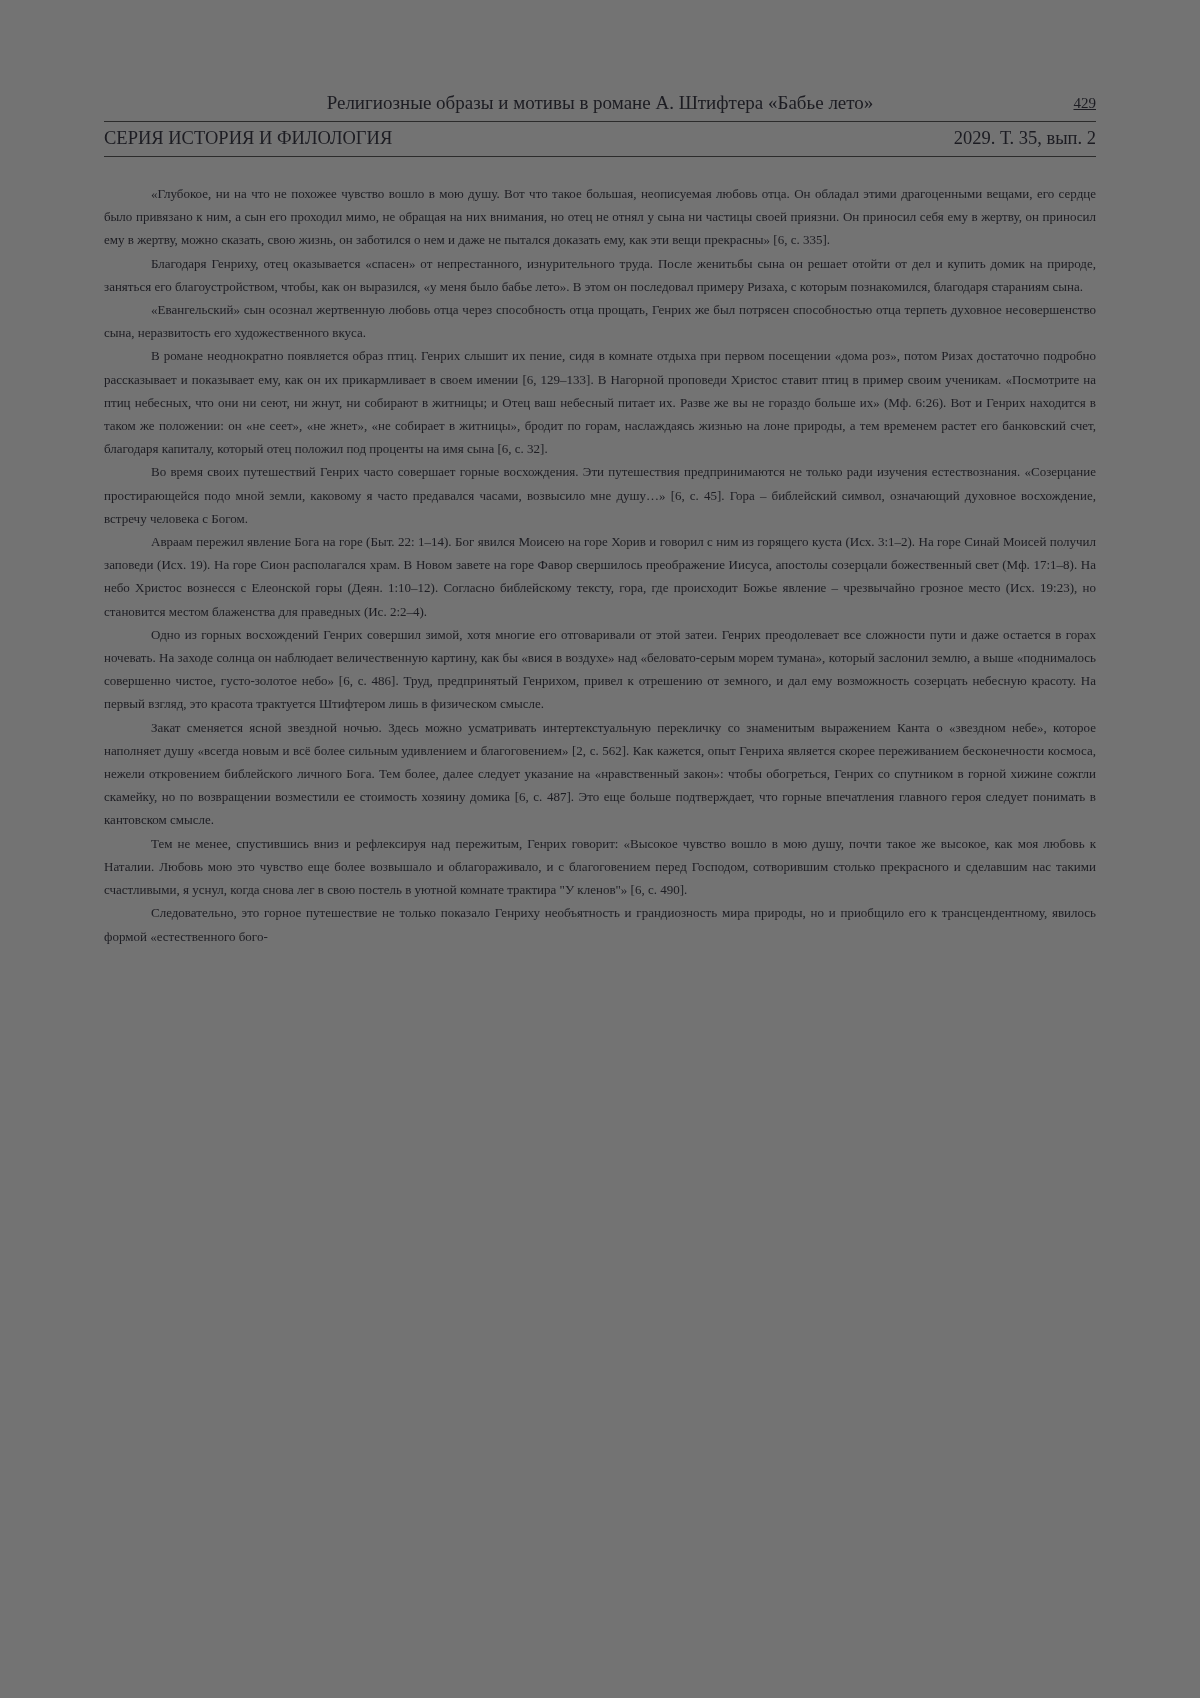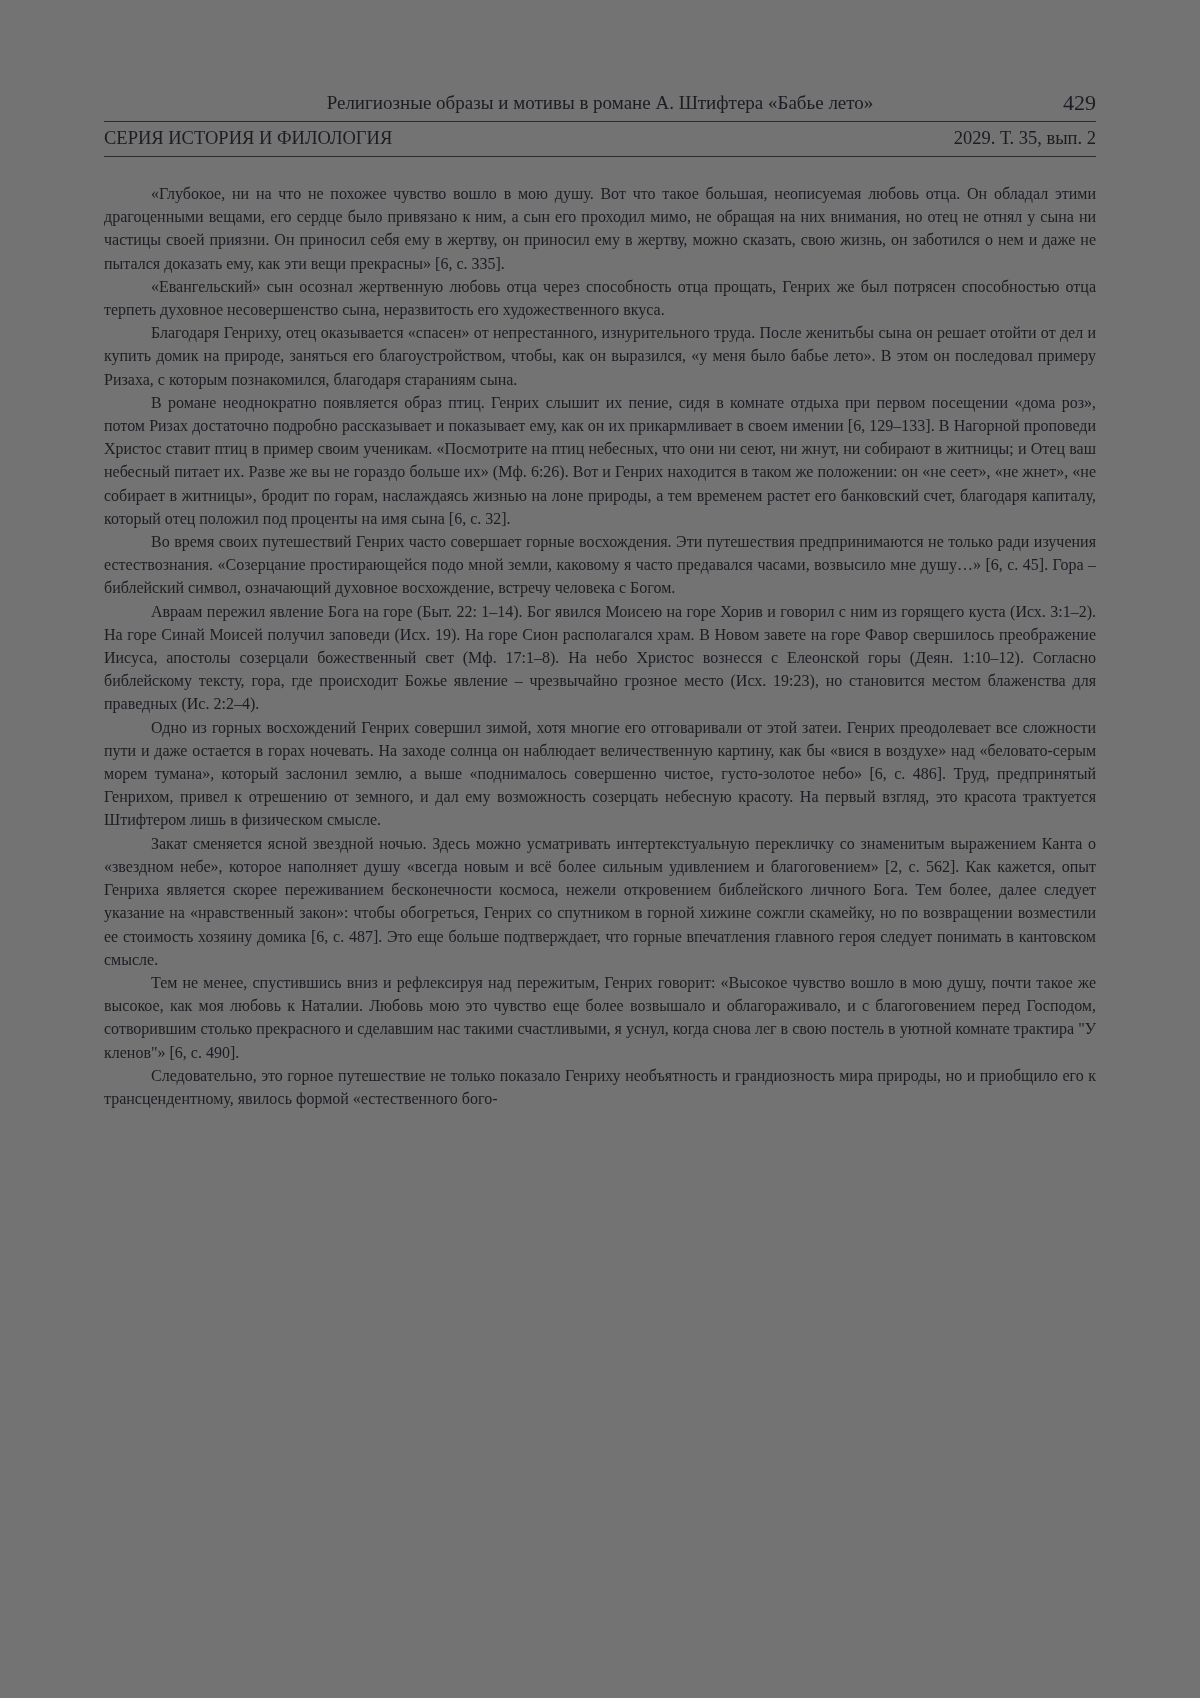--- a/index.html
+++ b/index.html
@@ -25,39 +25,40 @@
     text-align: center;
     font-size: 19px;
     line-height: 22px;
     padding: 0 60px 7px 60px;
     border-bottom: 1.5px solid #2b2b2b;
   }
   .title-row .page-num {
     position: absolute;
     right: 0;
     top: 0;
-    font-size: 22px;
+    font-size: 15px;
+    text-decoration: underline;
   }
   .series-row {
     display: flex;
     justify-content: space-between;
     align-items: flex-end;
     font-size: 18.5px;
     line-height: 22px;
     padding: 5px 0 7px 0;
     border-bottom: 1.5px solid #2b2b2b;
   }
   .content {
     margin-top: 25px;
   }
   .content p {
     margin: 0;
     text-align: justify;
     text-indent: 47px;
-    font-size: 16px;
+    font-size: 13px;
     line-height: 23.2px;
     hyphens: auto;
     -webkit-hyphens: auto;
   }
 </style>
 </head>
 <body>
 
 <div class="page">
 
@@ -67,22 +68,22 @@
       <span class="page-num">429</span>
     </div>
     <div class="series-row">
       <span>СЕРИЯ ИСТОРИЯ И ФИЛОЛОГИЯ</span>
       <span>2029. Т. 35, вып. 2</span>
     </div>
   </header>
 
   <main class="content">
     <p>«Глубокое, ни на что не похожее чувство вошло в мою душу. Вот что такое большая, неописуемая любовь отца. Он обладал этими драгоценными вещами, его сердце было привязано к ним, а сын его проходил мимо, не обращая на них внимания, но отец не отнял у сына ни частицы своей приязни. Он приносил себя ему в жертву, он приносил ему в жертву, можно сказать, свою жизнь, он заботился о нем и даже не пытался доказать ему, как эти вещи прекрасны» [6, с. 335].</p>
+    <p>Благодаря Генриху, отец оказывается «спасен» от непрестанного, изнурительного труда. После женитьбы сына он решает отойти от дел и купить домик на природе, заняться его благоустройством, чтобы, как он выразился, «у меня было бабье лето». В этом он последовал примеру Ризаха, с которым познакомился, благодаря стараниям сына.</p>
     <p>«Евангельский» сын осознал жертвенную любовь отца через способность отца прощать, Генрих же был потрясен способностью отца терпеть духовное несовершенство сына, неразвитость его художественного вкуса.</p>
-    <p>Благодаря Генриху, отец оказывается «спасен» от непрестанного, изнурительного труда. После женитьбы сына он решает отойти от дел и купить домик на природе, заняться его благоустройством, чтобы, как он выразился, «у меня было бабье лето». В этом он последовал примеру Ризаха, с которым познакомился, благодаря стараниям сына.</p>
     <p>В романе неоднократно появляется образ птиц. Генрих слышит их пение, сидя в комнате отдыха при первом посещении «дома роз», потом Ризах достаточно подробно рассказывает и показывает ему, как он их прикармливает в своем имении [6, 129–133]. В Нагорной проповеди Христос ставит птиц в пример своим ученикам. «Посмотрите на птиц небесных, что они ни сеют, ни жнут, ни собирают в житницы; и Отец ваш небесный питает их. Разве же вы не гораздо больше их» (Мф. 6:26). Вот и Генрих находится в таком же положении: он «не сеет», «не жнет», «не собирает в житницы», бродит по горам, наслаждаясь жизнью на лоне природы, а тем временем растет его банковский счет, благодаря капиталу, который отец положил под проценты на имя сына [6, с. 32].</p>
     <p>Во время своих путешествий Генрих часто совершает горные восхождения. Эти путешествия предпринимаются не только ради изучения естествознания. «Созерцание простирающейся подо мной земли, каковому я часто предавался часами, возвысило мне душу…» [6, с. 45]. Гора – библейский символ, означающий духовное восхождение, встречу человека с Богом.</p>
     <p>Авраам пережил явление Бога на горе (Быт. 22: 1–14). Бог явился Моисею на горе Хорив и говорил с ним из горящего куста (Исх. 3:1–2). На горе Синай Моисей получил заповеди (Исх. 19). На горе Сион располагался храм. В Новом завете на горе Фавор свершилось преображение Иисуса, апостолы созерцали божественный свет (Мф. 17:1–8). На небо Христос вознесся с Елеонской горы (Деян. 1:10–12). Согласно библейскому тексту, гора, где происходит Божье явление – чрезвычайно грозное место (Исх. 19:23), но становится местом блаженства для праведных (Ис. 2:2–4).</p>
     <p>Одно из горных восхождений Генрих совершил зимой, хотя многие его отговаривали от этой затеи. Генрих преодолевает все сложности пути и даже остается в горах ночевать. На заходе солнца он наблюдает величественную картину, как бы «вися в воздухе» над «беловато-серым морем тумана», который заслонил землю, а выше «поднималось совершенно чистое, густо-золотое небо» [6, с. 486]. Труд, предпринятый Генрихом, привел к отрешению от земного, и дал ему возможность созерцать небесную красоту. На первый взгляд, это красота трактуется Штифтером лишь в физическом смысле.</p>
     <p>Закат сменяется ясной звездной ночью. Здесь можно усматривать интертекстуальную перекличку со знаменитым выражением Канта о «звездном небе», которое наполняет душу «всегда новым и всё более сильным удивлением и благоговением» [2, с. 562]. Как кажется, опыт Генриха является скорее переживанием бесконечности космоса, нежели откровением библейского личного Бога. Тем более, далее следует указание на «нравственный закон»: чтобы обогреться, Генрих со спутником в горной хижине сожгли скамейку, но по возвращении возместили ее стоимость хозяину домика [6, с. 487]. Это еще больше подтверждает, что горные впечатления главного героя следует понимать в кантовском смысле.</p>
     <p>Тем не менее, спустившись вниз и рефлексируя над пережитым, Генрих говорит: «Высокое чувство вошло в мою душу, почти такое же высокое, как моя любовь к Наталии. Любовь мою это чувство еще более возвышало и облагораживало, и с благоговением перед Господом, сотворившим столько прекрасного и сделавшим нас такими счастливыми, я уснул, когда снова лег в свою постель в уютной комнате трактира "У кленов"» [6, с. 490].</p>
     <p>Следовательно, это горное путешествие не только показало Генриху необъятность и грандиозность мира природы, но и приобщило его к трансцендентному, явилось формой «естественного бого-</p>
   </main>
 
 </div>

